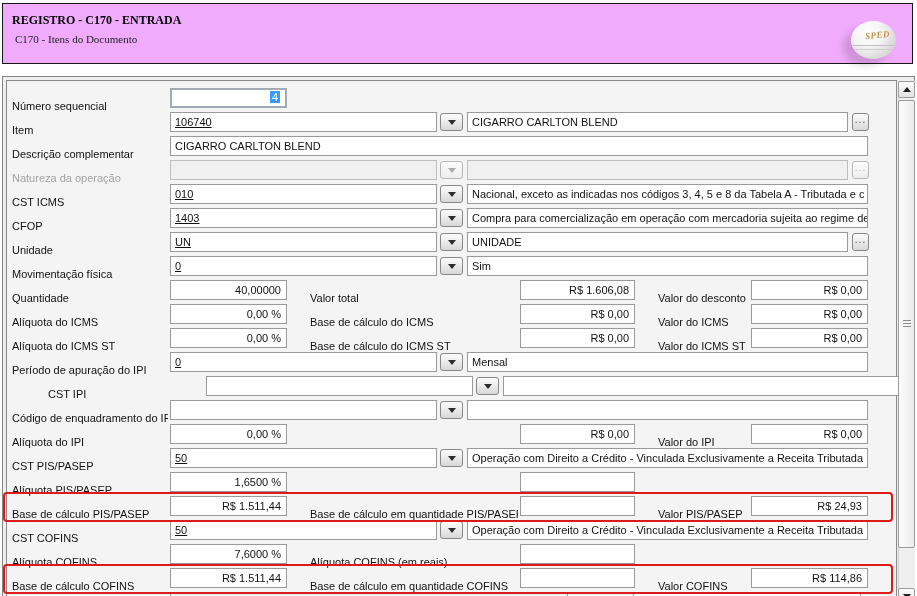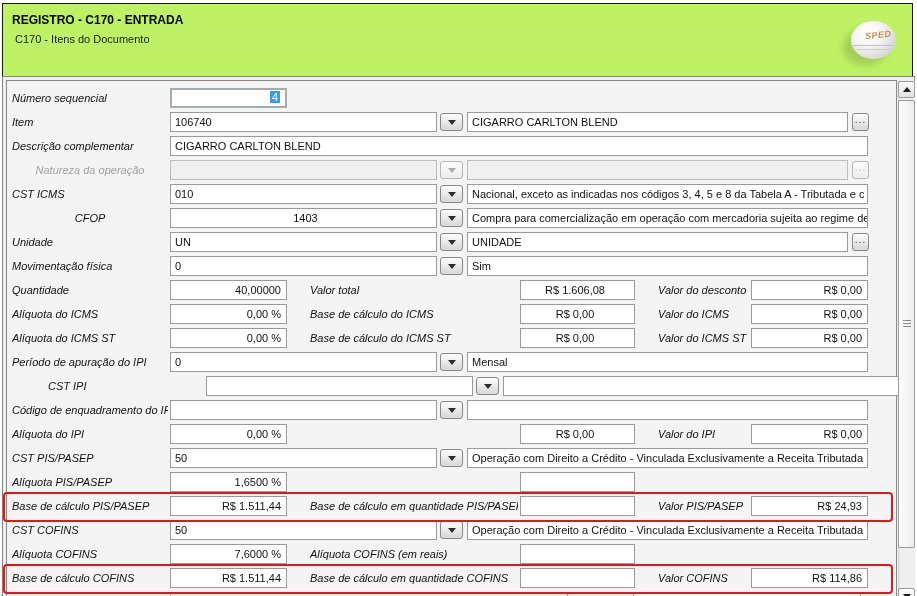--- a/index.html
+++ b/index.html
@@ -1,65 +1,65 @@
 <!DOCTYPE html>
 <html style="--red: #dc1a1a; --blue: #3b99fc;"><head>
 <meta charset="utf-8">
 <style>
   html,body{margin:0;padding:0;background:#fff;}
   .page{position:relative;width:917px;height:596px;overflow:hidden;background:#fff;
         font-family:"Liberation Sans",sans-serif;font-size:11px;color:#111;}
 
   
-  .header{position:absolute;left:2px;top:3px;width:911px;height:76px;background:#bef264;
-          border:1px solid #161616;box-sizing:border-box;}
+  .header{position:absolute;left:2px;top:3px;width:911px;height:61px;background:#f0abfc;
+          border:1px solid #161616;box-sizing:border-box;font-family:Liberation Serif, serif;}
   .title{position:absolute;left:9px;top:9px;font-weight:bold;font-size:12px;color:#000;}
   .subtitle{position:absolute;left:12px;top:29px;font-size:11px;color:#222;}
   .logo{position:absolute;left:848px;top:17px;width:45px;height:38px;border-radius:50%;
         background:radial-gradient(circle at 38% 30%, #ffffff 0%, #f4f4f4 38%, #dcdcdc 68%, #c3c3c3 100%);
         box-shadow:-8px 7px 7px rgba(0,0,0,0.14);}
   .logo::before{content:"";position:absolute;left:2px;right:2px;top:62%;border-top:1px solid #c2c2c2;}
   .logo::after{content:"";position:absolute;left:4px;right:4px;top:74%;border-top:1px solid #cccccc;}
   .logo-text{position:absolute;left:14px;top:9px;font-size:9px;font-weight:bold;font-style:italic;
              color:#c6914d;transform:rotate(-6deg);letter-spacing:0.5px;}
 
   
   .panel-outer{position:absolute;left:2px;top:76px;width:913px;height:530px;
                border:1px solid #848484;box-sizing:border-box;background:#efefef;}
   .panel-inner{position:absolute;left:6px;top:80px;width:891px;height:526px;
                border:1px solid #8a8a8a;box-sizing:border-box;background:#f4f4f4;}
 
   
   .row{position:absolute;left:0;width:917px;height:24px;}
-  .lbl{position:absolute;top:0;height:20px;line-height:20px;color:#111;white-space:nowrap;overflow:hidden;font-style:italic;}
+  .lbl{position:absolute;top:8px;height:20px;line-height:20px;color:#111;white-space:nowrap;overflow:hidden;}
   .lbl1{left:12px;width:156px;}
   .lbl2{left:310px;width:208px;}
   .lbl3{left:658px;width:92px;}
   .inp{position:absolute;top:0;height:20px;line-height:18px;box-sizing:border-box;background:#fff;
        border:1px solid #9a9a9a;white-space:nowrap;overflow:hidden;}
-  .inp.code{left:170px;width:267px;padding-left:4px;}
+  .inp.code{left:170px;width:267px;padding-left:4px;text-decoration:underline;}
   .inp.num{left:170px;width:117px;text-align:right;padding-right:5px;}
   .inp.focus{border:2px solid #a2aab4;line-height:15px;}
   .inp.wide{left:170px;width:698px;padding-left:4px;}
-  .inp.col2{left:520px;width:115px;text-align:center;}
+  .inp.col2{left:520px;width:115px;}
   .inp.col3{left:751px;width:117px;}
   .inp.desc{left:467px;width:401px;padding-left:4px;}
   .inp.desc-short{width:381px;}
   .sel{background:var(--blue,#3b99fc);color:#fff;padding:0 2px;}
 
   .ddbtn{position:absolute;left:440px;top:1px;width:23px;height:18px;box-sizing:border-box;
          border:1px solid #878787;border-radius:3px;background:linear-gradient(#fefefe,#d7d7d7);
          display:flex;align-items:center;justify-content:center;}
   .tri{width:0;height:0;border-left:4px solid transparent;border-right:4px solid transparent;
        border-top:5px solid #2d2d2d;}
   .ellbtn{position:absolute;left:852px;top:1px;width:17px;height:18px;box-sizing:border-box;
           border:1px solid #878787;border-radius:3px;background:linear-gradient(#fefefe,#d7d7d7);
           text-align:center;font-size:10px;line-height:11px;color:#4a4a4a;letter-spacing:1px;}
 
-  .disabled .lbl{color:#a2a2a2;text-align:center;}
+  .disabled .lbl{color:#a2a2a2;}
   .disabled .inp{background:#f0f0f0;border-color:#bdbdbd;}
   .disabled .ddbtn{border-color:#b7b7b7;background:linear-gradient(#fcfcfc,#ededed);}
   .disabled .tri{border-top-color:#ababab;}
   .disabled .ellbtn{border-color:#b7b7b7;color:#b5b5b5;background:linear-gradient(#fcfcfc,#ededed);}
 
   .hl{position:absolute;left:3px;top:-4px;width:886px;height:26px;border:2px solid var(--red,#dc1a1a);
       border-radius:4px;pointer-events:none;z-index:5;}
 
   .pbox{position:absolute;top:0;height:12px;box-sizing:border-box;border:1px solid #9a9a9a;}
   .pbox1{left:170px;width:398px;background:#f0f0f0;}
@@ -126,21 +126,21 @@
         <div class="ellbtn">...</div>
       </div>
       <div class="row" style="top: 184px;">
         <div class="lbl lbl1">CST ICMS</div>
         <div class="inp code">010</div>
         <div class="ddbtn">
           <span class="tri"></span>
         </div>
         <div class="inp desc">Nacional, exceto as indicadas nos códigos 3, 4, 5 e 8 da Tabela A - Tributada e c</div>
       </div>
-      <div class="row" style="top: 208px; text-align: center;">
+      <div class="row" style="top: 208px;">
         <div class="lbl lbl1">CFOP</div>
         <div class="inp code">1403</div>
         <div class="ddbtn">
           <span class="tri"></span>
         </div>
         <div class="inp desc">Compra para comercialização em operação com mercadoria sujeita ao regime de</div>
       </div>
       <div class="row" style="top: 232px;">
         <div class="lbl lbl1">Unidade</div>
         <div class="inp code">UN</div>

